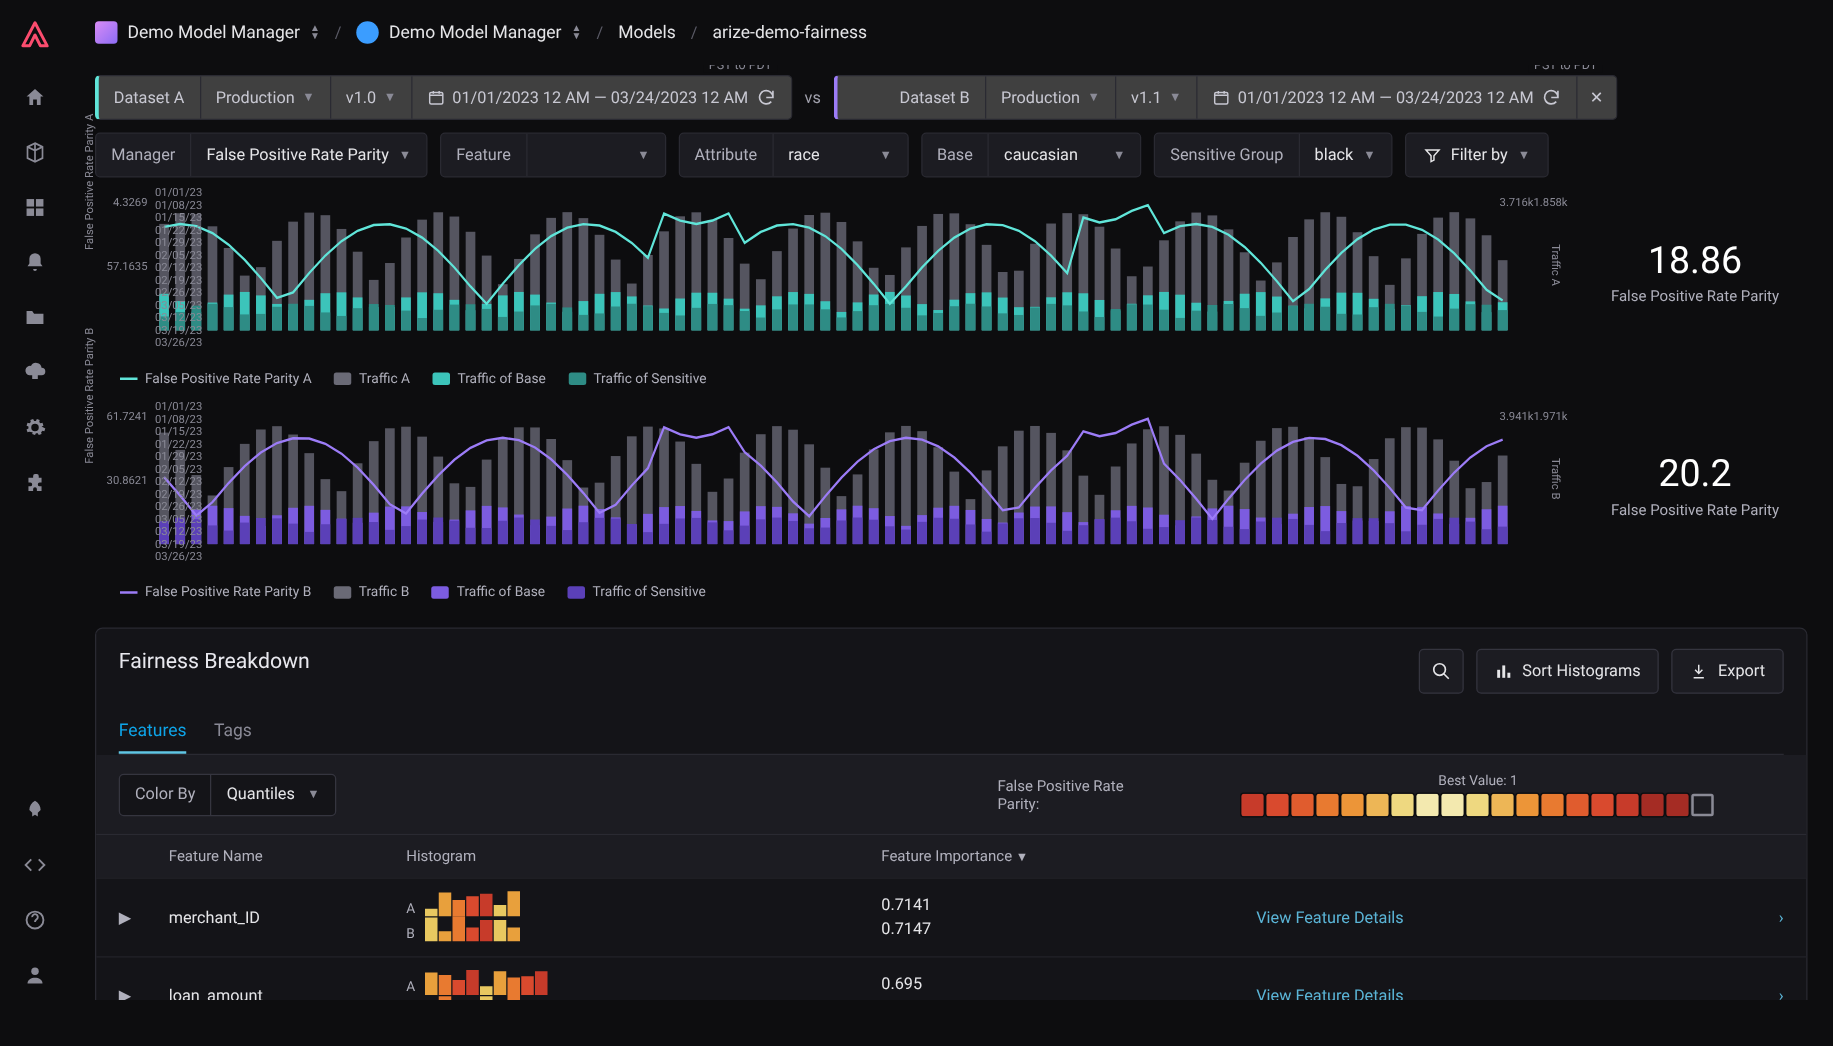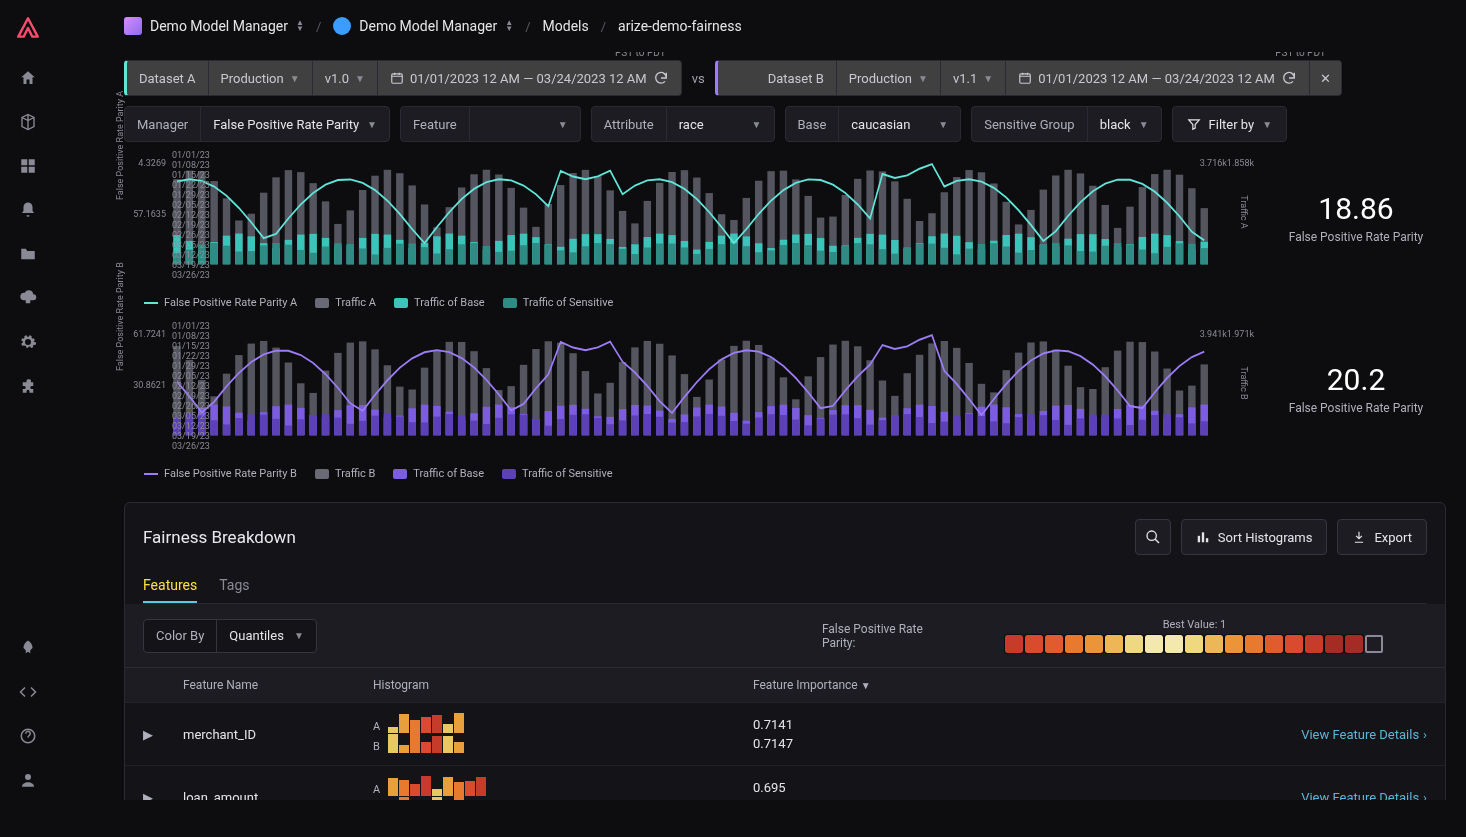--- a/index.html
+++ b/index.html
@@ -1,17 +1,17 @@
 <!DOCTYPE html>
 <html><head>
 <meta charset="utf-8">
 <style>
 * { margin:0; padding:0; box-sizing:border-box; }
 body { font-family:-apple-system,BlinkMacSystemFont,'Segoe UI',Roboto,sans-serif; background:#0d0d0f; color:#e5e5e8; font-size:13px; }
-.app { display:flex; height:800px; width:1466px; overflow:hidden;gap:48px; }
+.app { display:flex; height:800px; width:1466px; overflow:hidden; }
 .sidebar { width:56px; background:#0d0d0f; display:flex; flex-direction:column; align-items:center; padding-top:12px; gap:4px; }
 .logo { width:32px; height:32px; display:flex; align-items:center; justify-content:center; color:#fb4c6e; margin-bottom:10px;}
 .nav-icon { width:40px; height:40px; display:flex; align-items:center; justify-content:center; color:#8a8a96; cursor:pointer; border-radius:6px; }
 .nav-spacer { flex:1; }
 .main { flex:1; display:flex; flex-direction:column; overflow:hidden;}
 .topbar { height:52px; display:flex; align-items:center; padding:0 20px; gap:12px; }
 .crumb { display:flex; align-items:center; gap:8px; color:#e5e5e8; font-size:14px; }
 .crumb-sep { color:#5a5a66; }
 .orgicon { width:18px; height:18px; border-radius:3px; background:linear-gradient(135deg,#d98cf5,#8c6cf5); }
 .spaceicon { width:18px; height:18px; border-radius:50%; background:#3b9dff; }
@@ -41,27 +41,27 @@
 .chart-legend { display:flex; gap:18px; padding:4px 20px; font-size:11px; color:#b0b0bc;}
 .leg { display:flex; align-items:center; gap:6px;}
 .leg-sw { width:14px; height:10px; border-radius:2px;}
 .leg-ln { width:14px; height:2px;}
 .yaxis { position:absolute; left:0; top:6px; bottom:22px; display:flex; flex-direction:column; justify-content:space-between; font-size:9px; color:#8a8a96; text-align:right; width:42px;}
 .yaxis2 { position:absolute; right:0; top:6px; bottom:22px; display:flex; flex-direction:row; justify-content:space-between; font-size:9px; color:#8a8a96;}
 .ylab { position:absolute; left:-4px; top:50%; transform:rotate(-90deg) translateX(22px); transform-origin:left; font-size:9px; color:#8a8a96; white-space:nowrap;}
 .ylab2 { position:absolute; right:-6px; top:42%; transform:rotate(90deg); font-size:9px; color:#8a8a96; white-space:nowrap;}
 .xaxis { position:absolute; left:48px; right:38px; bottom:2px; display:flex; justify-content:space-between; font-size:9px; color:#8a8a96;flex-direction:column;}
 .card { background:#141418; border:1px solid #2a2a32; border-radius:6px; padding:16px 18px; margin-top:8px;}
-.card-hd { display:flex; align-items:center; gap:10px; margin-bottom:14px;}
+.card-hd { display:flex; gap:10px; margin-bottom:14px;}
 .card-title { font-size:17px; flex:1; color:#e8e8ee;}
 .btn { display:flex; align-items:center; gap:8px; height:36px; padding:0 14px; background:#1c1c22; border:1px solid #35353f; border-radius:4px; color:#e5e5e8; cursor:pointer;}
 .iconbtn { width:36px; justify-content:center; padding:0;}
 .tabs { display:flex; gap:22px; border-bottom:1px solid #2a2a32; margin-bottom:0;}
 .tab { padding:8px 0; color:#8a8a96; cursor:pointer; font-size:14px;}
-.tab.active { color:#fde047; border-bottom:2px solid #60c6e5;}
+.tab.active { color:#0ea5e9; border-bottom:2px solid #60c6e5;}
 .subhd { background:#1c1c22; padding:14px 18px; display:flex; align-items:center; gap:20px; margin:0 -18px;}
 .colorby { display:flex; background:#141418; border:1px solid #35353f; border-radius:4px; height:34px; align-items:center;}
 .colorby-lab { padding:0 12px; border-right:1px solid #35353f; color:#b0b0bc; height:100%; display:flex; align-items:center;}
 .colorby-val { padding:0 12px; display:flex; align-items:center; gap:10px;}
 .metric-name { font-size:12px; color:#b0b0bc; width:120px;}
 .colorbar { flex:1; }
 .bestval { font-size:11px; color:#b0b0bc; text-align:center; margin-bottom:4px;}
 .cbrow { display:flex; gap:2px; justify-content:center;}
 .cbcell { width:18px; height:18px; border-radius:2px;}
 .cbticks { display:flex; gap:2px; justify-content:center; font-size:10px; color:#8a8a96; margin-top:4px;}
@@ -72,21 +72,21 @@
 .col-hist { width:380px;}
 .col-imp { width:300px;}
 .col-act { flex:1; text-align:right;}
 .trow { display:flex; align-items:center; padding:12px 18px; margin:0 -18px; border-top:1px solid #222228;}
 .expand-tri { color:#b0b0bc;}
 .mini-hist { display:flex; flex-direction:column; gap:2px;}
 .mini-row { display:flex; align-items:flex-end; gap:1px; height:18px;}
 .mini-lab { font-size:11px; color:#b0b0bc; width:14px;}
 .mbar { width:10px; background:#e8a03c;}
 .implist { display:flex; flex-direction:column; gap:4px; font-size:13px; color:#e5e5e8;}
-.viewlink { color:#5bb5d7; font-size:13px; display:flex; align-items:center; gap:4px; justify-content:flex-end;}
+.viewlink { color:#5bb5d7; font-size:13px; display:flex; align-items:center; gap:4px; justify-content:space-between;}
 .sortarr { font-size:10px;}
 </style>
 </head>
 <body>
 
 <div class="app">
   <div class="sidebar">
     <div class="logo">
       <svg width="26" height="26" viewBox="0 0 24 24" fill="none">
           <path d="M12 3 L21 20 L16 20 L12 12 L8 20 L3 20 Z" stroke="#fb4c6e" stroke-width="2.2" stroke-linejoin="round"></path>

